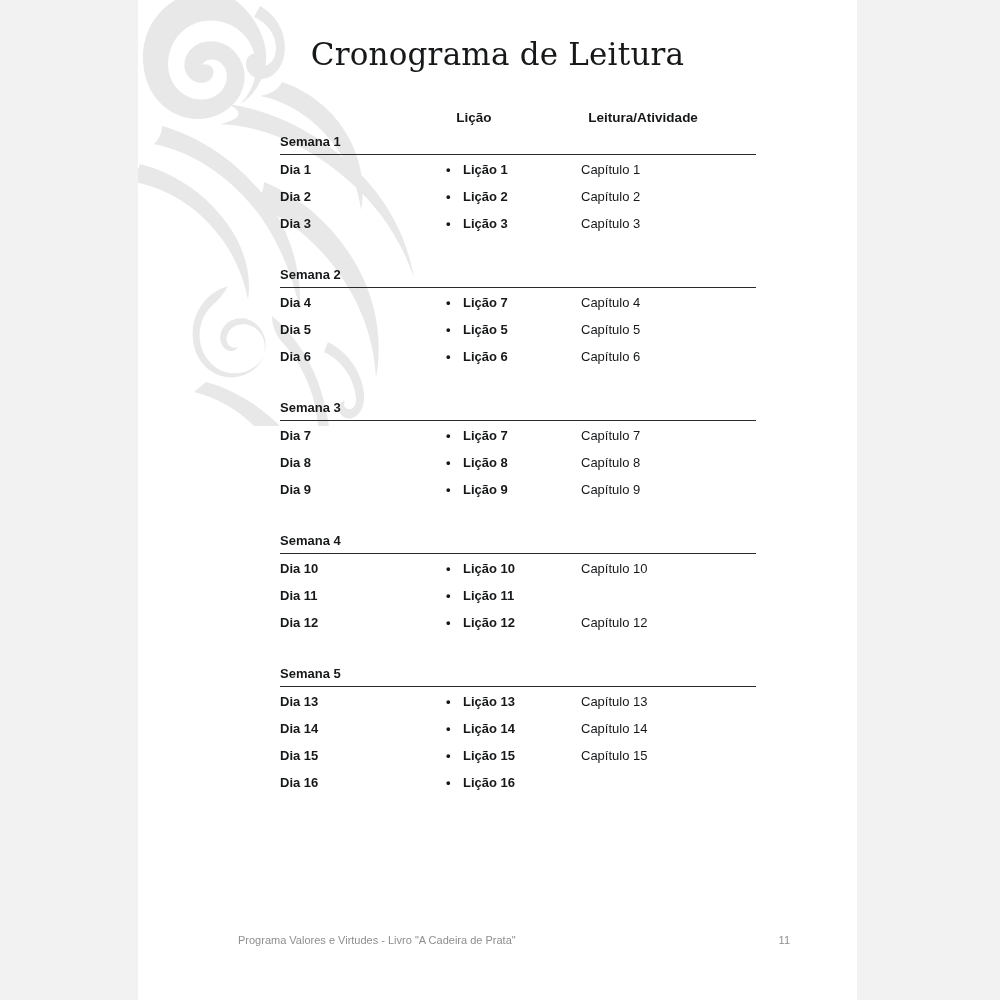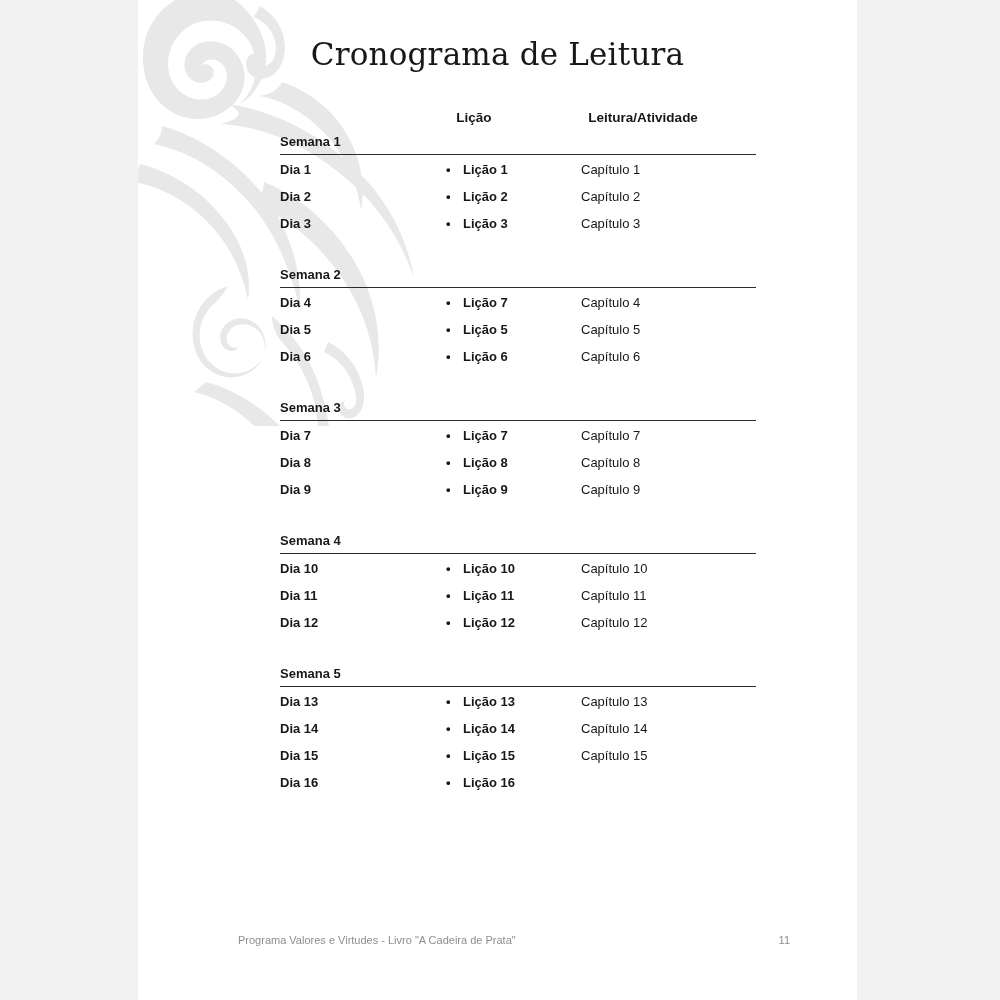--- a/index.html
+++ b/index.html
@@ -315,21 +315,20 @@
                 <span>Lição 10</span>
               </div>
               <div class="cell reading col-read">Capítulo 10</div>
             </div>
             <div class="row">
               <div class="cell day col-day">Dia 11</div>
               <div class="cell lesson col-lesson">
                 <span class="bullet">•</span>
                 <span>Lição 11</span>
               </div>
-              <div class="cell reading col-read">Capítulo 11</div>
             </div>
             <div class="row">
               <div class="cell day col-day">Dia 12</div>
               <div class="cell lesson col-lesson">
                 <span class="bullet">•</span>
                 <span>Lição 12</span>
               </div>
               <div class="cell reading col-read">Capítulo 12</div>
             </div>
           </div>

